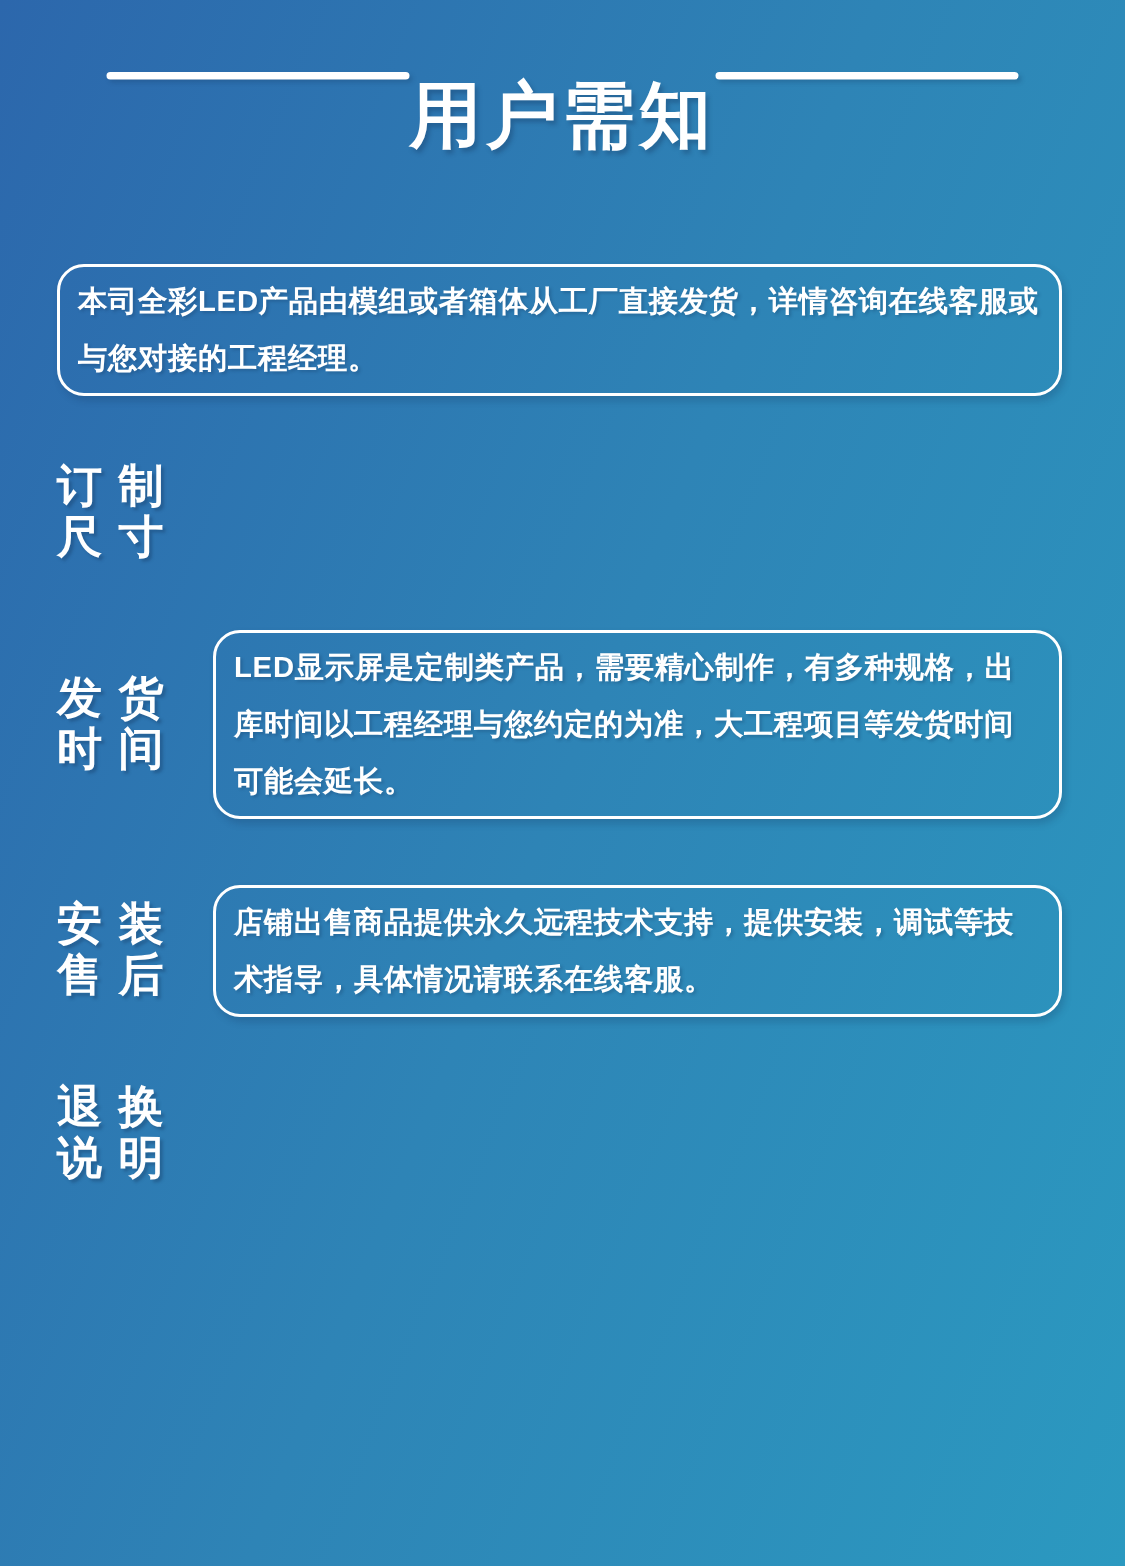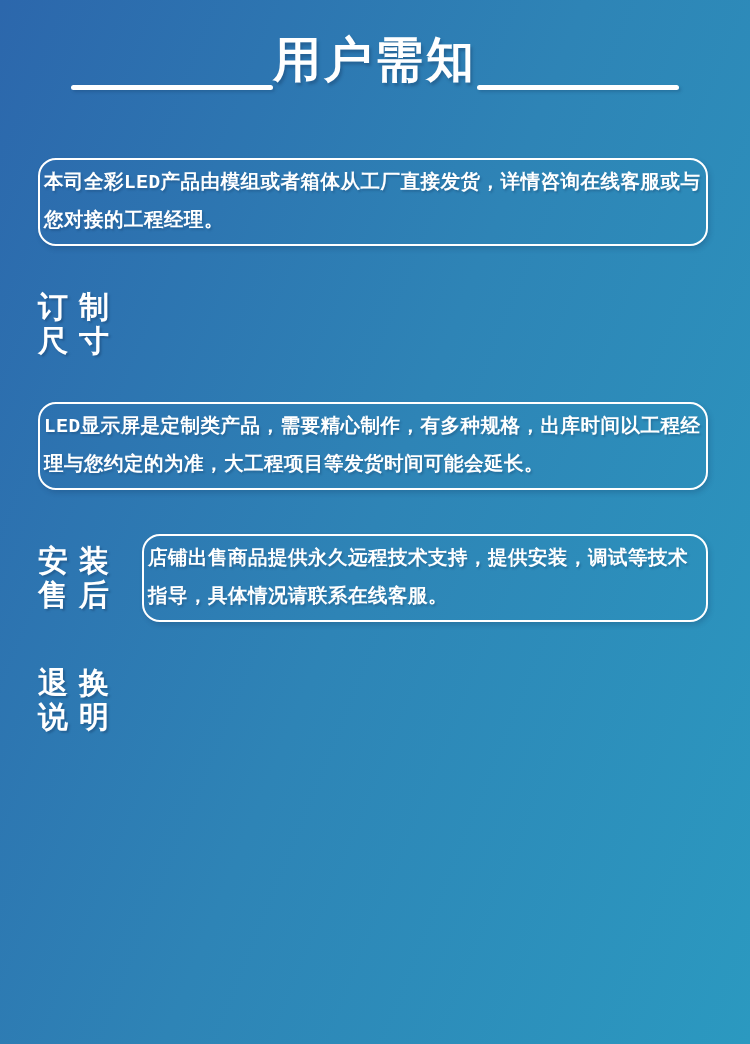--- a/index.html
+++ b/index.html
@@ -7,23 +7,23 @@
     position: relative;
     width: 750px;
     height: 1044px;
     overflow: hidden;
     background: linear-gradient(112deg, #2c67ac 0%, #2e84b6 50%, #2b99c0 100%);
     font-family: "Liberation Sans", "DejaVu Sans", sans-serif;
     color: #ffffff;
   }
   .title-row {
     display: flex;
-    align-items: flex-end;
+    align-items: flex-start;
     justify-content: center;
-    padding-top: 30px;
+    padding-top: 48px;
     height: 60px;
   }
   .hline {
     display: inline-block;
     width: 202px;
     height: 5px;
     background: #ffffff;
     border-radius: 3px;
     box-shadow: 2px 2px 3px rgba(20, 55, 95, 0.25);
   }
@@ -49,23 +49,22 @@
     font-weight: bold;
     line-height: 34px;
     letter-spacing: 11px;
     text-shadow: 2px 2px 2px rgba(20, 55, 95, 0.35);
   }
   .box {
     flex: 1;
     box-sizing: border-box;
     border: 2px solid #ffffff;
     border-radius: 18px;
-    padding: 4px 4px;
+    padding: 4px 12px;
     box-shadow: 2px 3px 5px rgba(18, 50, 90, 0.22);
-    font-family: Liberation Mono, monospace;
   }
   .box p {
     margin: 0;
     font-size: 19.5px;
     font-weight: bold;
     line-height: 38px;
     letter-spacing: 0.5px;
     text-shadow: 1.5px 1.5px 2px rgba(20, 55, 95, 0.3);
     word-break: break-all;
   }
@@ -90,20 +89,24 @@
     </section>
 
     <section class="row">
       <div class="label">
         <div>订制</div>
         <div>尺寸</div>
       </div>
     </section>
 
     <section class="row">
+      <div class="label">
+        <div>发货</div>
+        <div>时间</div>
+      </div>
       <div class="box">
         <p>LED显示屏是定制类产品，需要精心制作，有多种规格，出库时间以工程经理与您约定的为准，大工程项目等发货时间可能会延长。</p>
       </div>
     </section>
 
     <section class="row">
       <div class="label">
         <div>安装</div>
         <div>售后</div>
       </div>

